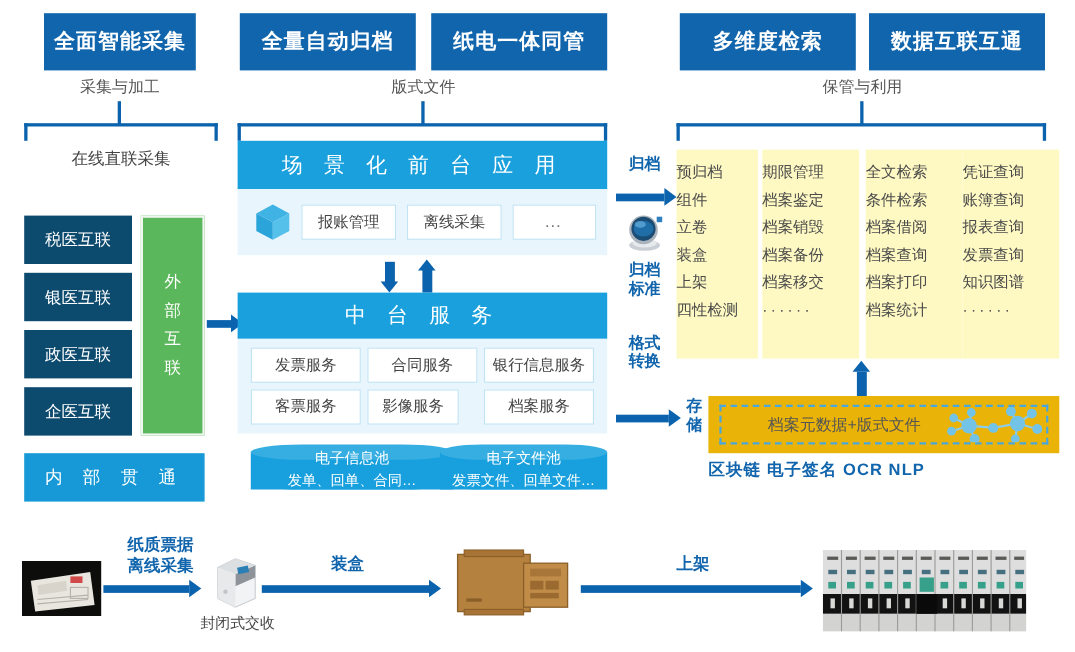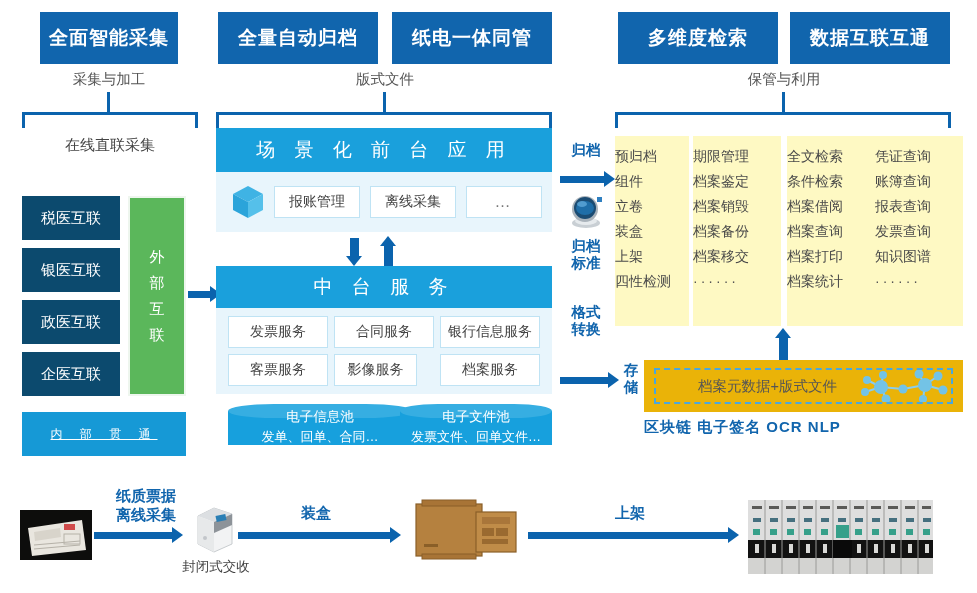--- a/index.html
+++ b/index.html
@@ -30,21 +30,21 @@
     font-size:15px;
   }
   .green-box{
     background:#5bb75b;color:#fff;display:flex;flex-direction:column;
     align-items:center;justify-content:center;font-size:15px;line-height:26px;
     border:2px solid #eef6ee;box-sizing:border-box;
   }
   .green-box span{display:block;}
   .wide-box{
     background:#1699d6;color:#fff;display:flex;align-items:center;justify-content:center;
-    font-size:12px;letter-spacing:7px;text-decoration:underline;
+    font-size:16px;letter-spacing:7px;
   }
 
   
   .panel-title{
     background:#1aa0dc;color:#fff;display:flex;align-items:center;justify-content:center;
     font-size:19px;letter-spacing:7px;font-weight:500;
   }
   .panel-body{background:#e8f5fc;box-sizing:border-box;}
   .chip{
     background:#fff;border:1px solid #bfe3f4;color:#444;font-size:14px;

